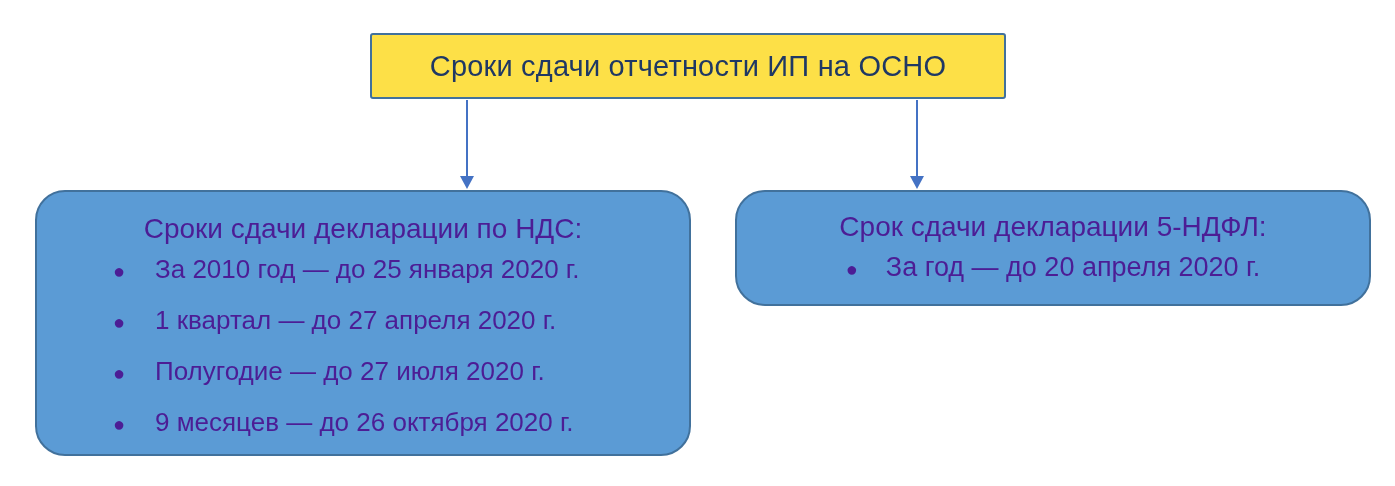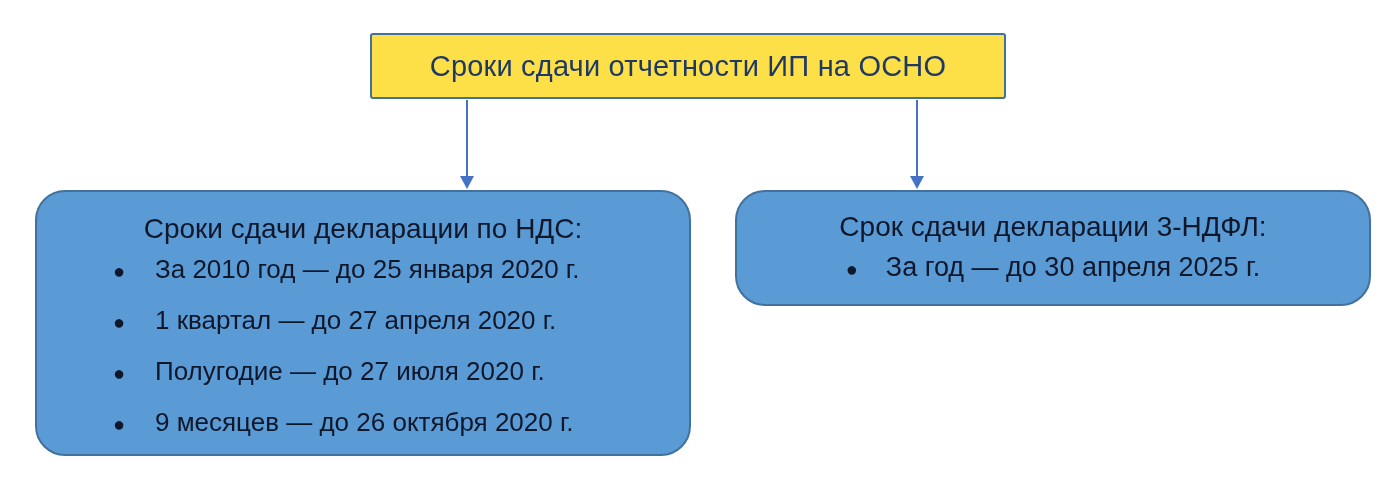--- a/index.html
+++ b/index.html
@@ -39,21 +39,21 @@
     width: 1395px;
     height: 486px;
     pointer-events: none;
   }
   .node {
     position: absolute;
     box-sizing: border-box;
     background: #5B9BD5;
     border: 2px solid #41719C;
     border-radius: 30px;
-    color: #0f172a;
+    color: #4c1d95;
   }
   .left-node {
     left: 35px;
     top: 190px;
     width: 656px;
     height: 266px;
     padding-top: 20px;
   }
   .right-node {
     left: 735px;
@@ -136,22 +136,22 @@
         <span class="item-text">Полугодие — до 27 июля 2020 г.</span>
       </div>
       <div class="bullet-item">
         <span class="bullet">●</span>
         <span class="item-text">9 месяцев — до 26 октября 2020 г.</span>
       </div>
     </div>
   </div>
 
   <div class="node right-node">
-    <div class="node-heading">Срок сдачи декларации 3-НДФЛ:</div>
+    <div class="node-heading">Срок сдачи декларации 5-НДФЛ:</div>
     <div class="bullet-list">
       <div class="bullet-item">
         <span class="bullet">●</span>
-        <span class="item-text">За год — до 30 апреля 2025 г.</span>
+        <span class="item-text">За год — до 20 апреля 2020 г.</span>
       </div>
     </div>
   </div>
 
 </div>
 
 </body></html>

